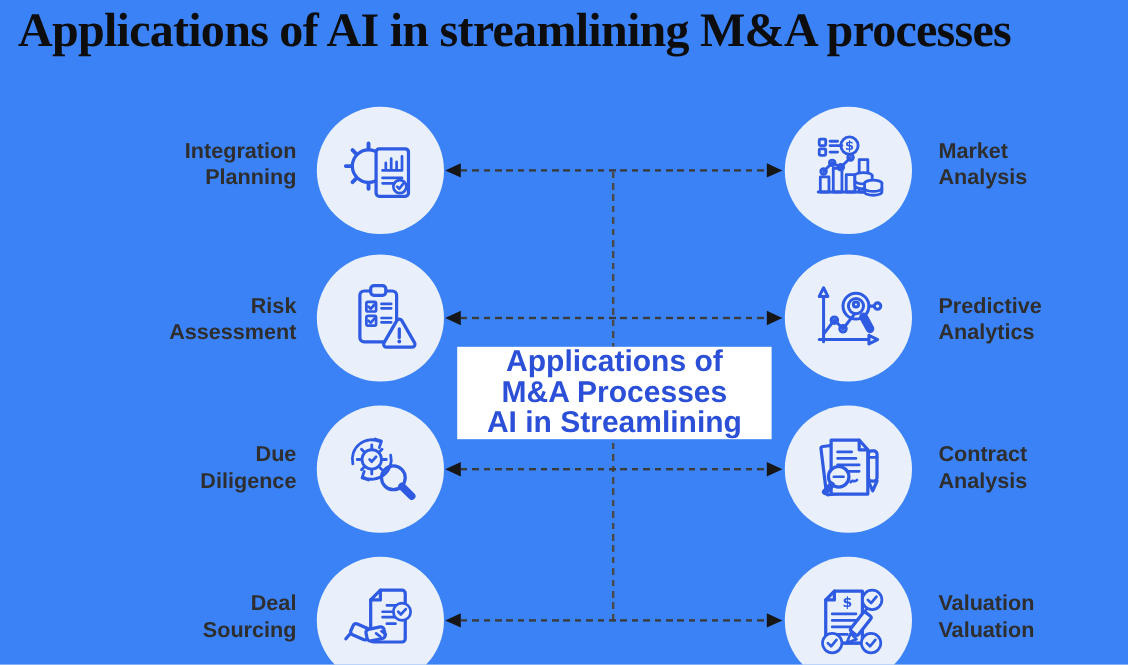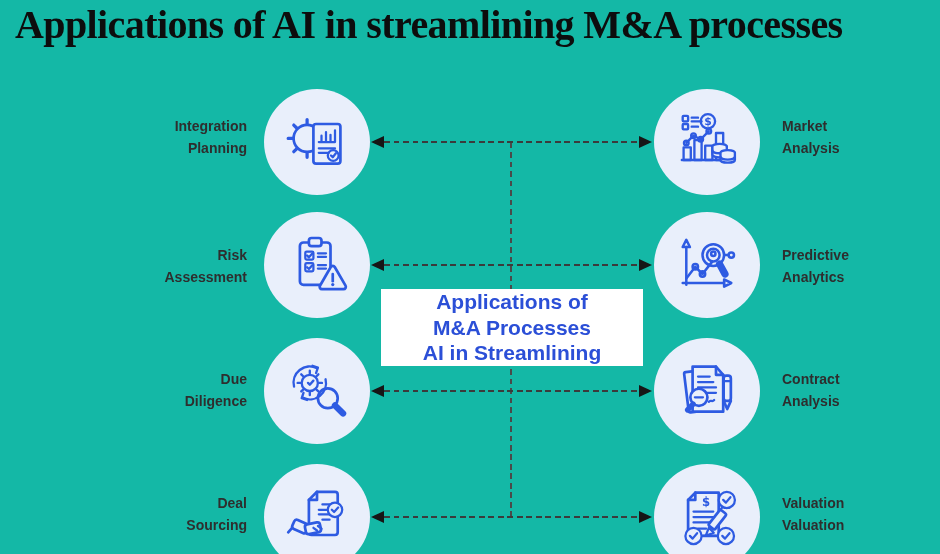--- a/index.html
+++ b/index.html
@@ -1,44 +1,44 @@
 <!DOCTYPE html>
 <html><head>
 <meta charset="utf-8">
 <style>
   *{margin:0;padding:0;box-sizing:border-box}
   html,body{background:#fff}
-  .canvas{position:relative;width:940px;height:554px;background:#14b8a6;overflow:hidden;
+  .canvas{position:relative;width:940px;height:554px;background:#3b82f6;overflow:hidden;
           font-family:"Liberation Sans","DejaVu Sans",sans-serif}
   .title{position:absolute;left:15px;top:1px;white-space:nowrap;
          font-family:"Liberation Serif","DejaVu Serif",serif;font-weight:700;
          font-size:40px;letter-spacing:-0.6px;color:#0d0d0d}
   .circle{position:absolute;width:106px;height:106px;border-radius:50%;background:#e9effb;
           display:flex;align-items:center;justify-content:center}
   .circle.colL{left:264px}
   .circle.colR{left:654px}
   .circle.c1{top:89px}.circle.c2{top:212px}.circle.c3{top:338px}.circle.c4{top:464px}
-  .label{position:absolute;font-size:14px;line-height:21.5px;font-weight:700;color:#2e2e2e;
+  .label{position:absolute;font-size:18px;line-height:21.5px;font-weight:700;color:#2e2e2e;
          transform:translateY(-50%)}
   .label.left{left:47px;width:200px;text-align:right}
   .label.right{left:782px;width:160px;text-align:left}
   .label.y1{top:137px}.label.y2{top:266px}.label.y3{top:390px}.label.y4{top:514px}
   .connector{position:absolute;left:371px;width:281px;height:14px;display:flex;align-items:center}
   .connector.k1{top:135px}.connector.k2{top:258px}.connector.k3{top:384px}.connector.k4{top:510px}
   .connector .dash{flex:1;height:2.4px;
      background:repeating-linear-gradient(90deg,#3b3b3b 0 5.5px,transparent 5.5px 9.5px)}
   .ah{width:0;height:0;border-top:6.5px solid transparent;border-bottom:6.5px solid transparent}
   .ah.l{border-right:13px solid #161616}
   .ah.r{border-left:13px solid #161616}
   .vline{position:absolute;left:509.5px;width:2.4px;
      background:repeating-linear-gradient(180deg,#4a4a4a 0 5.5px,transparent 5.5px 9.5px)}
   .vline.segA{top:143px;height:146px}
   .vline.segB{top:369px;height:148px}
   .center-label{position:absolute;left:381px;top:289px;width:262px;text-align:center;
-     font-size:21px;line-height:25.5px;font-weight:700;color:#2b4fd7;background:#fff}
+     font-size:25px;line-height:25.5px;font-weight:700;color:#2b4fd7;background:#fff}
   svg.ic{display:block}
 </style>
 </head>
 <body>
 
 <div class="canvas">
 
   <h1 class="title">Applications of AI in streamlining M&amp;A processes</h1>
 
   <div class="vline segA"></div>

